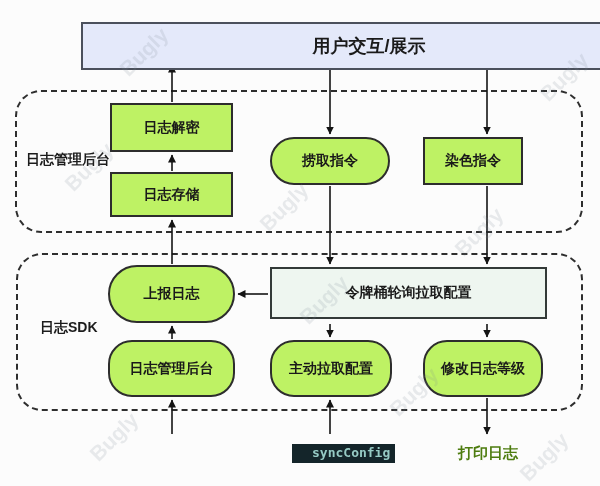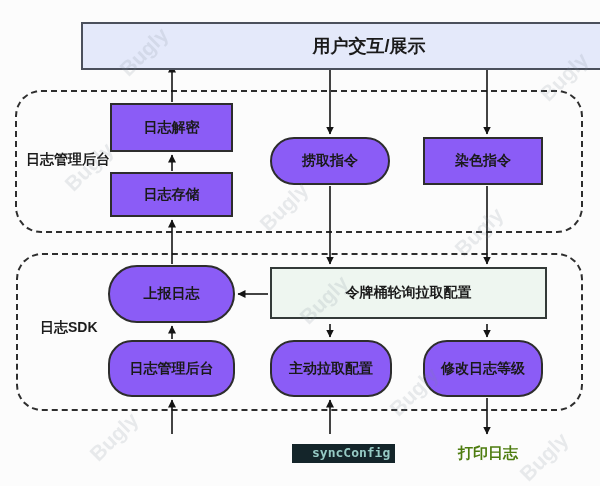--- a/index.html
+++ b/index.html
@@ -25,21 +25,21 @@
     font-weight: 600;
     color: #1c1c1c;
     white-space: nowrap;
     text-align: center;
   }
 
   
   .node {
     position: absolute;
     border: 2px solid #2d2d2d;
-    background: #8b5cf6;
+    background: #bef264;
     display: flex;
     align-items: center;
     justify-content: center;
     font-size: 14px;
     font-weight: 600;
     color: #1a1a1a;
     white-space: nowrap;
     z-index: 2;
   }
   .node.fill-blue { background: #e4e9fa; border-color: #4b505c; }
@@ -140,21 +140,21 @@
 
   <div class="node" style="left:110px; top:103px; width:123px; height:49px;">
     <span>日志解密</span>
   </div>
   <div class="node" style="left:110px; top:172px; width:123px; height:45px;">
     <span>日志存储</span>
   </div>
   <div class="node" style="left:270px; top:137px; width:120px; height:48px;border-radius:24px;">
     <span>捞取指令</span>
   </div>
-  <div class="node" style="left:423px; top:137px; width:120px; height:48px;">
+  <div class="node" style="left:423px; top:137px; width:100px; height:48px;">
     <span>染色指令</span>
   </div>
 
   <div class="group" style="left:16px; top:253px; width:567px; height:158px;"></div>
   <div class="group-label" style="left:40px; top:319px;">日志SDK</div>
 
   <div class="node" style="left:108px; top:265px; width:127px; height:58px;border-radius:29px;">
     <span>上报日志</span>
   </div>
   <div class="node fill-green" style="left:270px; top:267px; width:277px; height:52px;">

